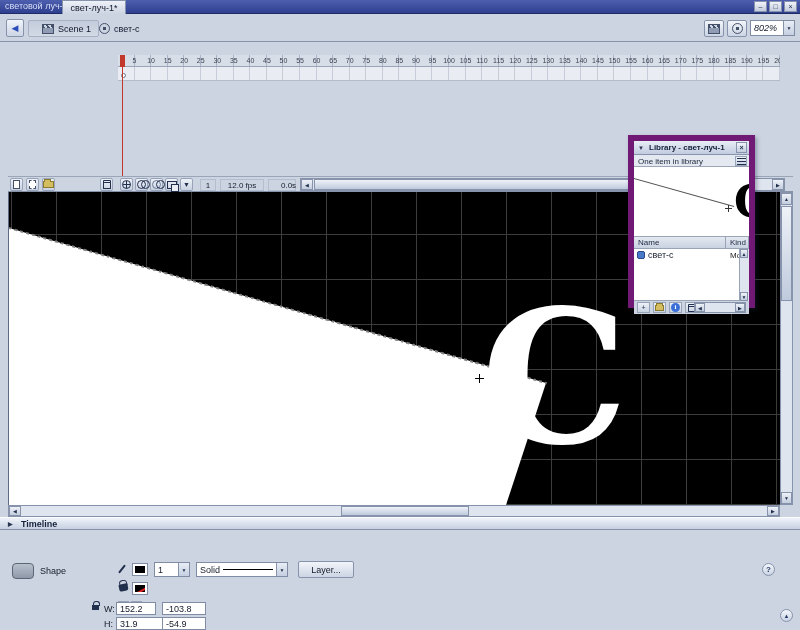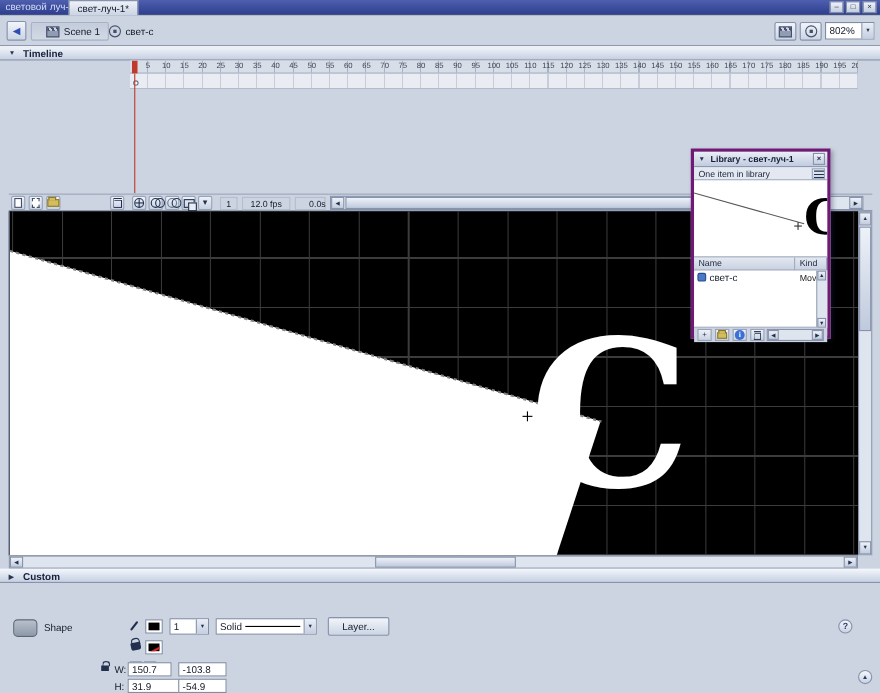--- a/index.html
+++ b/index.html
@@ -31,21 +31,21 @@
     background:linear-gradient(#f2f5fa,#ccd5e4); border:1px solid #8793ab; border-radius:2px;
     color:#2d4db8; font-size:9px; text-align:center; line-height:16px; }
   .crumb { position:absolute; top:20px; height:17px; display:flex; align-items:center; gap:4px;
     padding:0 7px; font-size:9px; color:#10172a; }
   .crumb.scene { left:28px; background:linear-gradient(#c3ccdb,#d3dae6); border:1px solid #a7b1c4; border-radius:2px;padding-left:13px; }
   .crumb.symbol { left:92px; }
   .iconbtn { position:absolute; top:20px; width:20px; height:17px;
     background:linear-gradient(#f2f5fa,#ccd5e4); border:1px solid #8793ab; border-radius:2px;
     display:flex; align-items:center; justify-content:center; }
   .zoom { position:absolute; left:750px; top:20px; width:45px; height:16px; display:flex;
-    background:#fff; border:1px solid #7f8ca3; }
+    background:#fff; border:1px solid #7f8ca3;font-style:italic; }
   .zoom .zval { flex:1; font-size:9px; padding:2px 0 0 3px; }
   .cbtn { width:11px; background:linear-gradient(#e9eef6,#c4cfe1); border-left:1px solid #8793ab;
     font-size:5px; color:#22304e; display:flex; align-items:center; justify-content:center; }
 
   
   .phdr { left:0; width:800px; height:13px;
     background:linear-gradient(#f0f4fa,#c6d0e1);
     border-top:1px solid #fbfcfe; border-bottom:1px solid #8793ab;
     display:flex; align-items:center; gap:5px; padding-left:8px;
     font-weight:bold; font-size:9px; color:#16203a; }
@@ -160,21 +160,21 @@
                linear-gradient(#22304e,#22304e) center/9px 1px no-repeat; }
   .icon-frames2 { width:10px; height:8px; border:1px solid #22304e; position:relative; }
   .icon-frames2::after { content:""; position:absolute; left:3px; top:2px; width:6px; height:6px;
     border:1px solid #22304e; background:#e9edf3; }
   .icon-menu { width:9px; height:7px; border-top:1px solid #22304e;
     background:repeating-linear-gradient(#0000 0 2px,#22304e 2px 3px); }
   .icon-mc { width:8px; height:8px; background:#4a79c8; border:1px solid #2a4a88; border-radius:2px; }
 
   
   .library { left:628px; top:135px; width:127px; height:173px; background:#ccd4e2;
-    border:3px solid #701a75; box-shadow:2px 2px 4px rgba(30,40,70,.35); z-index:10; }
+    border:6px solid #701a75; box-shadow:2px 2px 4px rgba(30,40,70,.35); z-index:10; }
   .lib-title { position:relative; height:14px; background:linear-gradient(#e9eef6,#c2cce0);
     border-bottom:1px solid #8793ab; display:flex; align-items:center; gap:3px; padding-left:4px;
     font-weight:bold; font-size:8px; color:#16203a; }
   .lib-close { position:absolute; right:2px; top:1px; width:11px; height:11px;
     background:linear-gradient(#f0f3f9,#c3cdde); border:1px solid #8793ab;
     font-size:7px; line-height:9px; text-align:center; color:#22304e; }
   .lib-info { position:relative; height:12px; background:#e3e8f1; border-bottom:1px solid #9aa5b8;
     font-size:8px; padding:2px 0 0 4px; color:#222b3e; }
   .lib-menu { position:absolute; right:2px; top:1px; width:12px; height:10px;
     background:linear-gradient(#eef2f8,#c8d2e2); border:1px solid #98a3b8;
@@ -230,24 +230,20 @@
     <span class="icon-clapper"></span>
   </div>
   <div class="iconbtn" style="left:727px;">
     <span class="icon-symbol2"></span>
   </div>
   <div class="zoom">
     <span class="zval">802%</span>
     <span class="cbtn">▼</span>
   </div>
 
-  <div class="abs phdr" style="top:42px;">
-    <span class="tri">▼</span>
-    <span>Timeline</span>
-  </div>
 
 
   <div class="abs framecol">
     <div class="ruler">
       <div class="ph-marker"></div>
     <span class="rnum" style="left: 7.55px;">5</span>
         <span class="rnum" style="left: 24.1px;">10</span>
         <span class="rnum" style="left: 40.65px;">15</span>
         <span class="rnum" style="left: 57.2px;">20</span>
         <span class="rnum" style="left: 73.75px;">25</span>
@@ -347,21 +343,21 @@
 
   <div class="abs sb" style="left:8px;top:505px;width:772px;height:12px;">
     <div class="sbbtn" style="left:0;top:0;width:12px;height:10px;">◀</div>
     <div class="sbthumb" style="left:332px;top:0;width:128px;height:10px;"></div>
     <div class="sbbtn" style="right:0;top:0;width:12px;height:10px;">▶</div>
   </div>
   <div class="abs" style="left:780px;top:505px;width:13px;height:12px;background:#ccd4e2;"></div>
 
   <div class="abs phdr" style="top:517px;">
     <span class="tri">▶</span>
-    <span>Custom</span>
+    <span>Timeline</span>
   </div>
 
   <div class="abs propsbody">
     <div class="shape-ic"></div>
     <span class="plabel" style="left:40px;top:9px;">Shape</span>
 
     <span class="icon-pencil2" style="left:121px;top:7px;"></span>
     <div class="swatch" style="left:132px;top:6px;">
         <div class="fillc"></div>
       </div>
@@ -380,21 +376,21 @@
     <span class="icon-bucket" style="left:119px;top:27px;"></span>
     <div class="swatch nofill" style="left:132px;top:25px;">
         <div class="fillc"></div>
       </div>
 
     <div class="minibtn" style="left:118px;top:44px;"></div>
     <div class="minibtn" style="left:131px;top:44px;"></div>
 
     <span class="icon-lock2"></span>
     <span class="plabel" style="left:104px;top:47px;">W:</span>
-    <div class="numin" style="left:116px;top:45px;width:40px;">150.7</div>
+    <div class="numin" style="left:116px;top:45px;width:40px;">152.2</div>
     <div class="numin" style="left:162px;top:45px;width:44px;">-103.8</div>
     <span class="plabel" style="left:104px;top:62px;">H:</span>
     <div class="numin" style="left:116px;top:60px;width:52px;">31.9</div>
     <div class="numin" style="left:162px;top:60px;width:44px;">-54.9</div>
 
     <div class="roundbtn" style="left:762px;top:6px;">?</div>
     <div class="roundbtn" style="left:780px;top:52px;font-size:6px;line-height:12px;">▲</div>
   </div>
 
   <div class="abs library">

